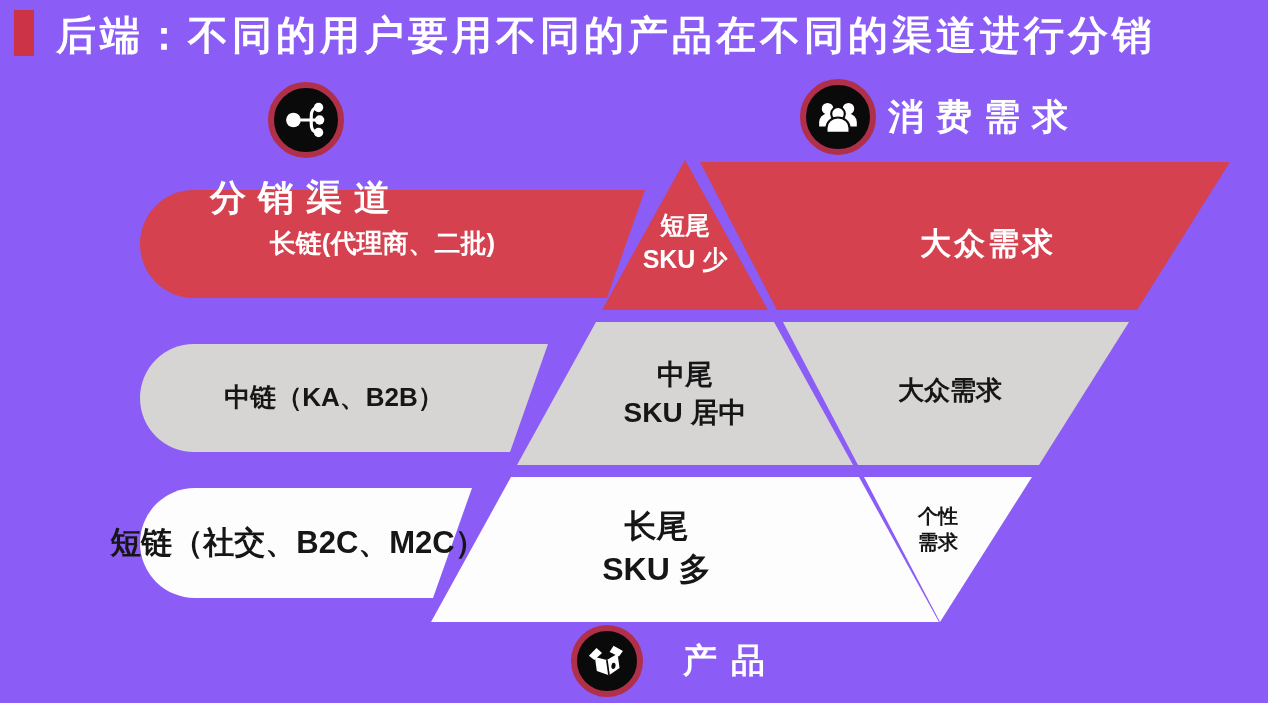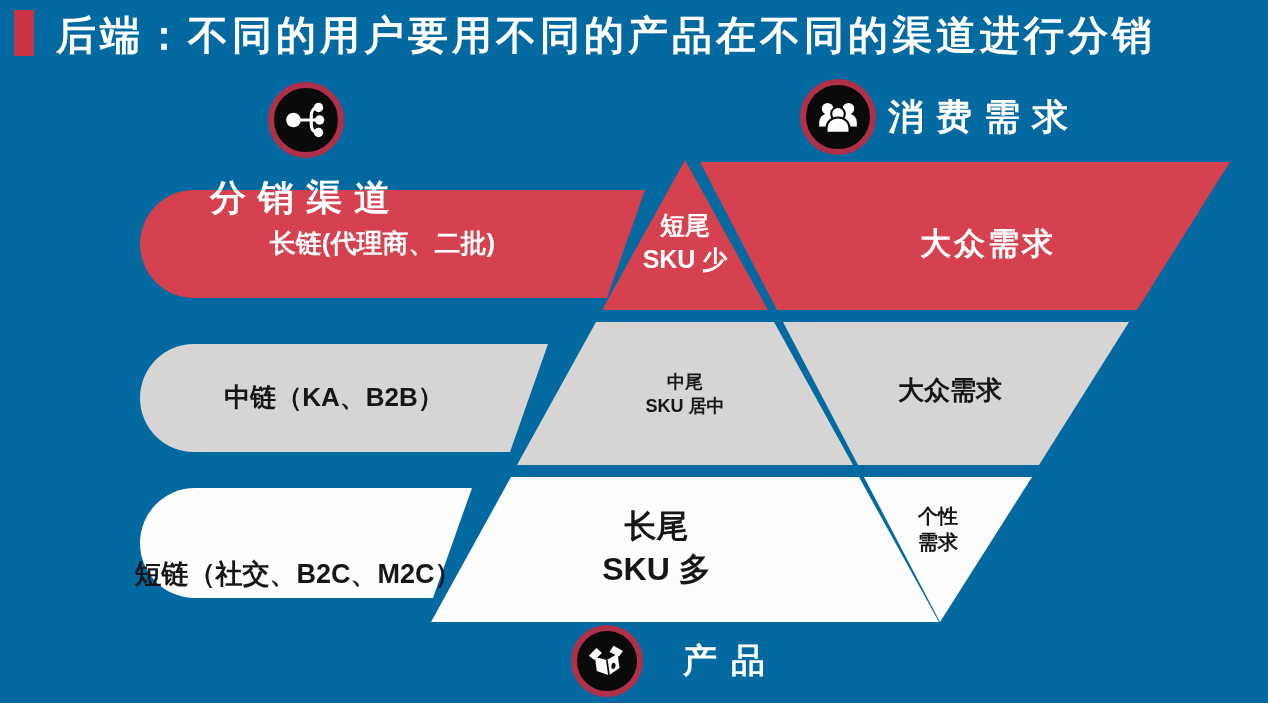--- a/index.html
+++ b/index.html
@@ -31,32 +31,32 @@
   .legend-bottom .legend-label{font-size:34px;letter-spacing:14px;}
   
   .diagram{position:absolute;left:0;top:0;width:1268px;height:703px;}
   
   .lbl{
     position:absolute;display:flex;align-items:center;justify-content:center;
     text-align:center;font-weight:bold;white-space:pre-line;line-height:1.35;
   }
   .t-pill-0{left:150px;top:190px;width:465px;height:108px;font-size:26px;}
   .t-pill-1{left:148px;top:344px;width:372px;height:108px;font-size:26px;}
-  .t-pill-2{left:140px;top:488px;width:316px;height:110px;font-size:27px;white-space:nowrap;margin-top:31px;}
+  .t-pill-2{left:140px;top:488px;width:316px;height:110px;font-size:31px;white-space:nowrap;}
   .t-sku-0{left:593px;top:182px;width:184px;height:122px;font-size:25px;}
-  .t-sku-1{left:575px;top:330px;width:220px;height:128px;font-size:18px;}
+  .t-sku-1{left:575px;top:330px;width:220px;height:128px;font-size:28px;}
   .t-sku-2{left:544px;top:484px;width:225px;height:128px;font-size:32px;}
   .t-dem-0{left:833px;top:190px;width:310px;height:108px;font-size:31px;letter-spacing:3px;}
   .t-dem-1{left:828px;top:330px;width:244px;height:122px;font-size:26px;}
   .t-dem-2{left:875px;top:487px;width:126px;height:84px;font-size:20px;line-height:1.3;}
 </style>
 </head>
 <body>
 
-<div class="stage" style="background-color: #0369a1;">
+<div class="stage" style="background-color: #8b5cf6;">
 
   <div class="header">
     <div class="accent-bar" style="background-color: rgb(204, 51, 71);"></div>
     <h1 class="slide-title" style="color: rgb(255, 255, 255);">后端：不同的用户要用不同的产品在不同的渠道进行分销</h1>
   </div>
 
   <svg class="diagram" viewBox="0 0 1268 703" aria-hidden="true">
 
     <path d="M194,190 L645,190 L607,298 L194,298 A54,54 0 0 1 194,190 Z" style="fill: rgb(213, 65, 79);"></path>
     <path d="M194,344 L548,344 L510,452 L194,452 A54,54 0 0 1 194,344 Z" style="fill: rgb(214, 213, 211);"></path>

